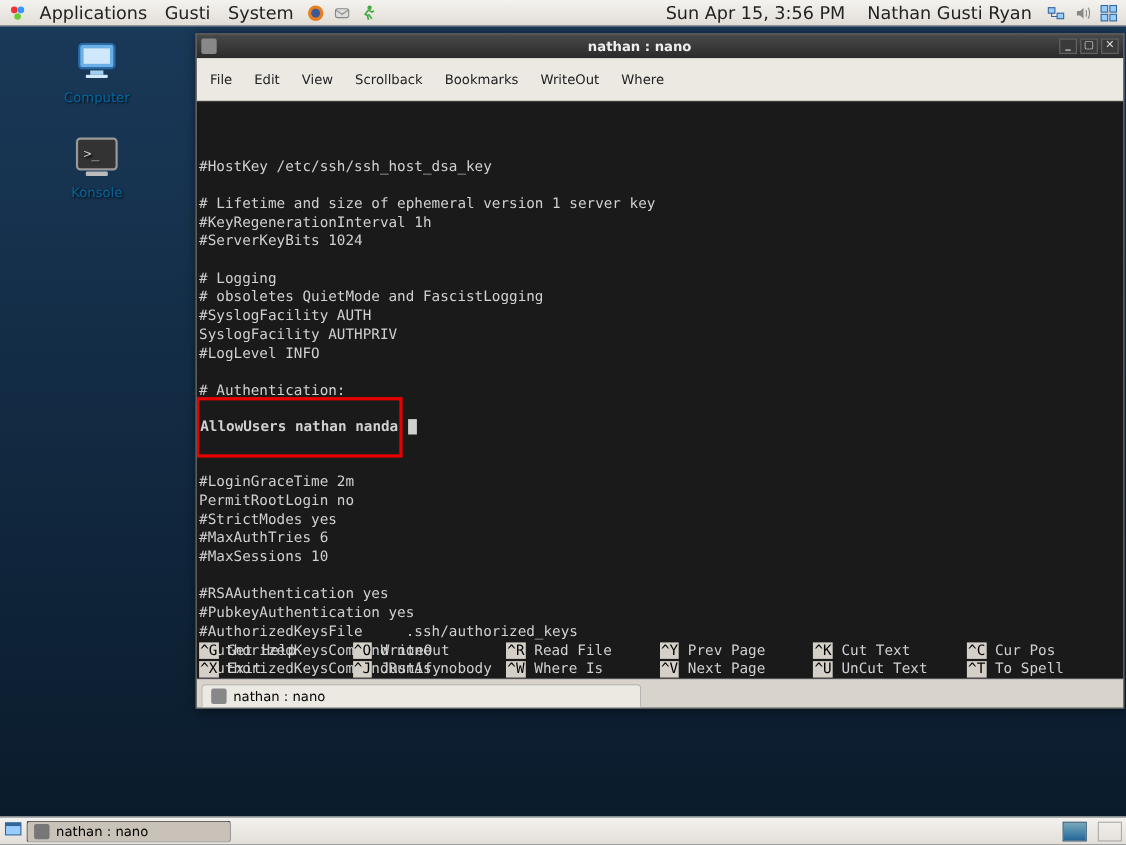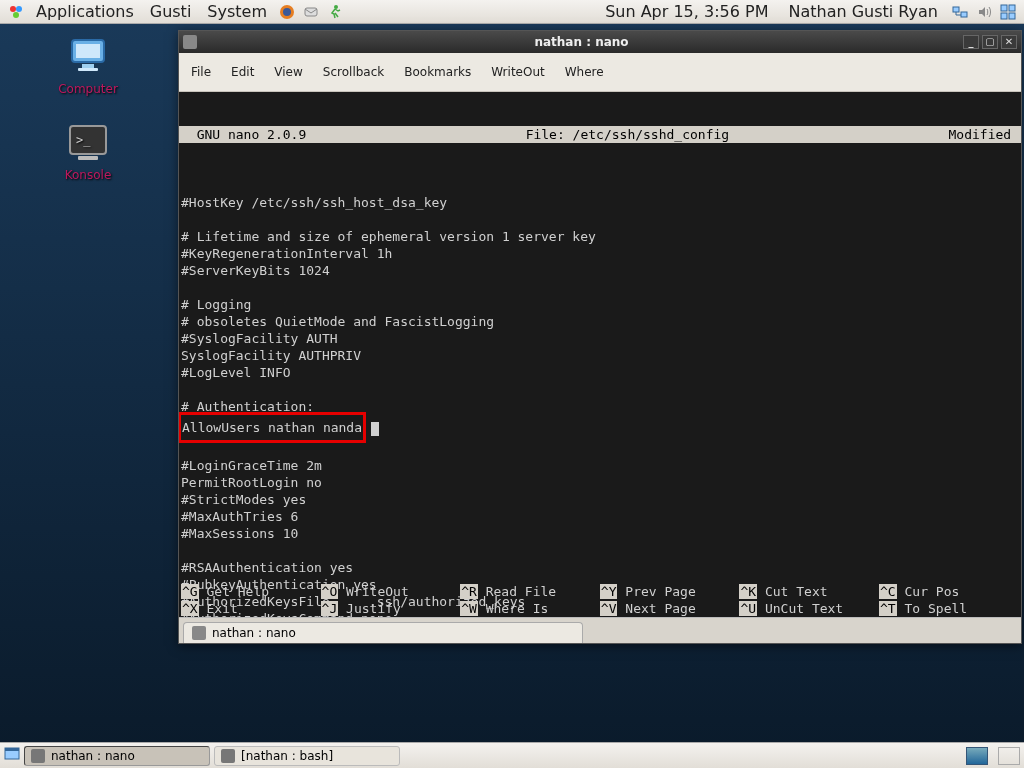--- a/index.html
+++ b/index.html
@@ -31,21 +31,21 @@
 .top-panel .username { font-weight: normal; padding: 0 10px; }
 .panel-icon { width:16px; height:16px; }
 
 .desktop-icons {
   position: absolute;
   top: 32px; left: 8px;
   width: 160px;
 }
 .desktop-icon {
   text-align: center;
-  color: #be185d;
+  color: #0369a1;
   font-size: 12px;
   margin-bottom: 22px;
   text-shadow: 1px 1px 2px #000;
 }
 .desktop-icon .icon-img { width:48px; height:48px; margin:0 auto 2px; display:flex;align-items:center;justify-content:center;}
 
 .window {
   position: absolute;
   top: 30px; left: 178px;
   width: 844px;
@@ -108,21 +108,22 @@
   display: flex;
   padding: 0 2px;
 }
 .term-header .left { }
 .term-header .center { flex:1; text-align:center; }
 .term-header .right { }
 .term-body { padding: 0 2px; }
 .highlight-box {
   outline: 3px solid #e60000;
   display: inline-block;
-  padding: 4px 1px;
+  padding: 16px 1px;
+  font-weight: bold;
 }
 .cursor-block {
   display: inline-block;
   width: 8px;
   height: 14px;
   background: #d0d0d0;
   vertical-align: middle;
 }
 .nano-footer {
   position: absolute;
@@ -280,25 +281,20 @@
   <div class="menubar">
     <span class="m">File</span>
     <span class="m">Edit</span>
     <span class="m">View</span>
     <span class="m">Scrollback</span>
     <span class="m">Bookmarks</span>
     <span class="m">WriteOut</span>
     <span class="m">Where</span>
   </div>
   <div class="term">
-    <div class="term-header">
-      <span class="left">  GNU nano 2.0.9</span>
-      <span class="center">File: /etc/ssh/sshd_config</span>
-      <span class="right">Modified </span>
-    </div>
     <div class="term-body" id="term-body"> 
 #HostKey /etc/ssh/ssh_host_dsa_key
  
 # Lifetime and size of ephemeral version 1 server key
 #KeyRegenerationInterval 1h
 #ServerKeyBits 1024
  
 # Logging
 # obsoletes QuietMode and FascistLogging
 #SyslogFacility AUTH
@@ -334,21 +330,17 @@
 <div class="bottom-panel">
   <span class="icon-slot"><svg class="panel-icon" viewBox="0 0 16 16">
         <rect x="1" y="2" width="14" height="11" fill="#9cf" stroke="#369"></rect>
         <rect x="1" y="2" width="14" height="3" fill="#369"></rect>
       </svg></span>
   <div id="tasks" style="display:flex;gap:4px;">
       <div class="task-btn active">
         <span class="ticon"></span>
         <span>nathan : nano</span>
       </div>
-      <div class="task-btn">
-        <span class="ticon"></span>
-        <span>[nathan : bash]</span>
-      </div>
     </div>
   <span class="spacer"></span>
   <span class="ws-switcher"></span>
   <span class="tray-box"></span>
 </div>
 
 </body></html>

